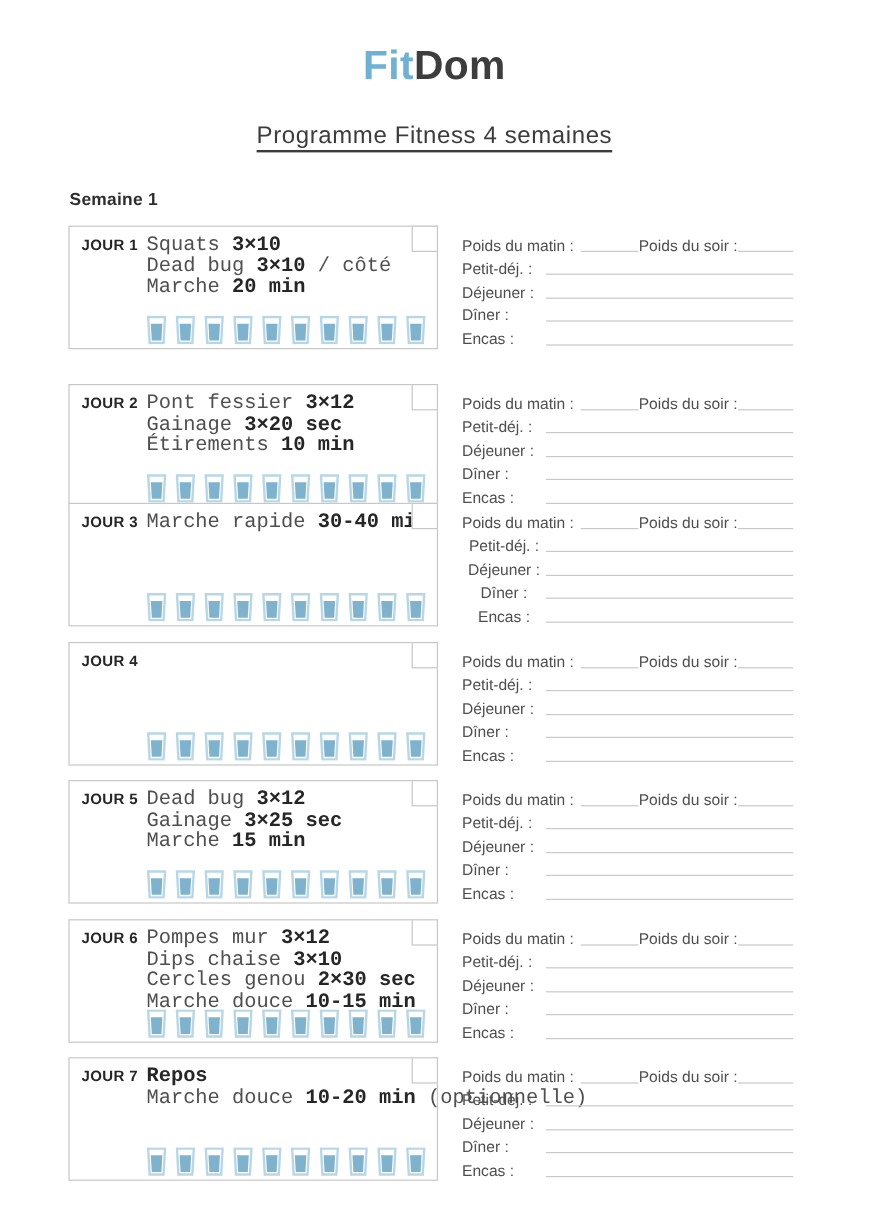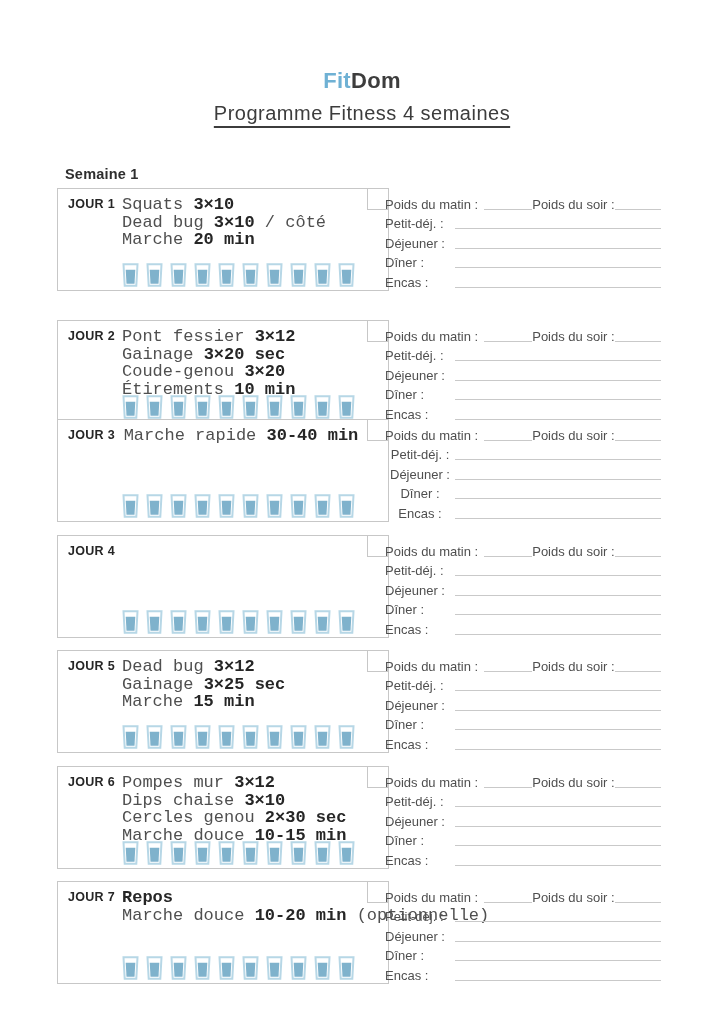--- a/index.html
+++ b/index.html
@@ -11,31 +11,31 @@
     --line-gray:#c9c9c9;
     --glass-outline:#b7d7e6;
     --glass-water:#7fb2cc;
   }
   html,body{margin:0;padding:0;background:#fff;}
   .page{
     position:relative;width:724px;height:1024px;background:#fff;overflow:hidden;
     font-family:"Liberation Sans",sans-serif;color:var(--text-body);
   }
   .logo{position:absolute;top:36px;left:0;width:100%;text-align:center;
-    font-size:22px;font-weight:800;letter-spacing:.3px;margin-top:32px;}
+    font-size:34px;font-weight:800;letter-spacing:.3px;}
   .logo-fit{color:var(--logo-blue);}
   .logo-dom{color:#3d3d3d;}
   .title{position:absolute;top:102px;left:0;width:100%;text-align:center;margin:0;
     font-size:20px;font-weight:400;color:var(--text-dark);letter-spacing:.5px;
     text-decoration:underline;text-underline-offset:6px;text-decoration-thickness:1.5px;}
-  .week{position:absolute;top:158px;left:57px;margin:8px;
+  .week{position:absolute;top:158px;left:57px;margin:1px;
     font-size:14.5px;font-weight:700;color:#2e2e2e;letter-spacing:.2px;}
   #days{position:absolute;top:188px;left:57px;width:604px;height:810px;}
   .day-row{position:absolute;left:0;width:604px;height:103px;}
-  .day-box{position:absolute;left:0;top:0;width:332px;height:103px;
+  .day-box{position:absolute;left:0;top:0;width:308px;height:103px;
     border:1px solid var(--box-border);box-sizing:border-box;background:#fff;}
   .day-label{position:absolute;left:10px;top:8px;font-size:12.5px;font-weight:700;
     color:#262626;letter-spacing:.3px;white-space:nowrap;}
   .exercises{position:absolute;left:64px;top:7px;right:28px;}
   .ex-line{font-size:17px;line-height:17.5px;color:var(--text-body);white-space:nowrap;font-family:Liberation Mono, monospace;}
   .ex-line b{font-weight:700;color:var(--text-bold);}
   .glasses{position:absolute;left:64px;bottom:3px;display:flex;gap:7px;}
   .glass{display:block;}
   .glass-outline{fill:#fff;stroke:var(--glass-outline);stroke-width:2;}
   .glass-water{fill:var(--glass-water);}
@@ -137,21 +137,20 @@
             <span class="w-line fill"></span>
           </div>
         </div>
   </div>
       <div class="day-row" style="top: 132px;">
     <div class="day-box">
       <div class="day-label">JOUR 2</div>
       <div class="exercises">
             <div class="ex-line"><span>Pont fessier </span><b>3×12</b></div>
             <div class="ex-line"><span>Gainage </span><b>3×20 sec</b></div>
-            <div class="ex-line"><span>Coude-genou </span><b>3×20</b></div>
             <div class="ex-line"><span>Étirements </span><b>10 min</b></div>
           </div>
       <div class="glasses">
             <svg class="glass" viewBox="0 0 17 24" width="17" height="24" aria-hidden="true">
     <path class="glass-outline" d="M1.5,1.2 H15.5 L14.3,22.8 H2.7 Z"></path>
     <path class="glass-water" d="M3.7,6.8 H13.3 L12.5,20.7 H4.5 Z"></path>
   </svg>
             <svg class="glass" viewBox="0 0 17 24" width="17" height="24" aria-hidden="true">
     <path class="glass-outline" d="M1.5,1.2 H15.5 L14.3,22.8 H2.7 Z"></path>
     <path class="glass-water" d="M3.7,6.8 H13.3 L12.5,20.7 H4.5 Z"></path>

